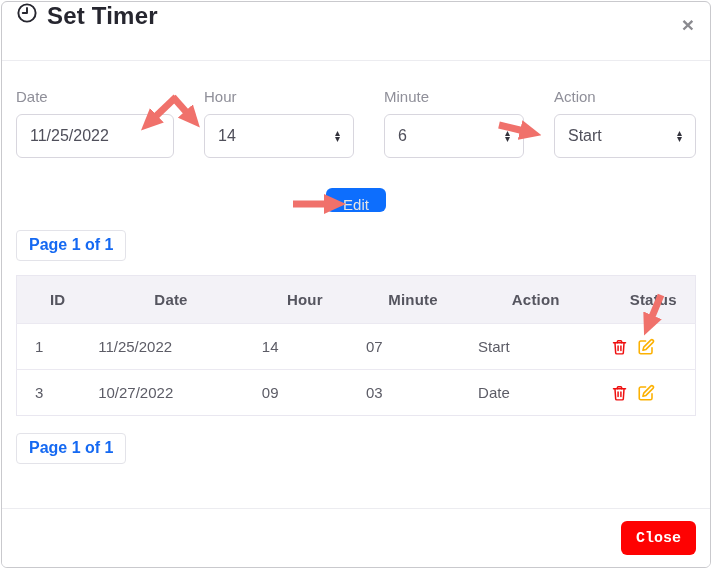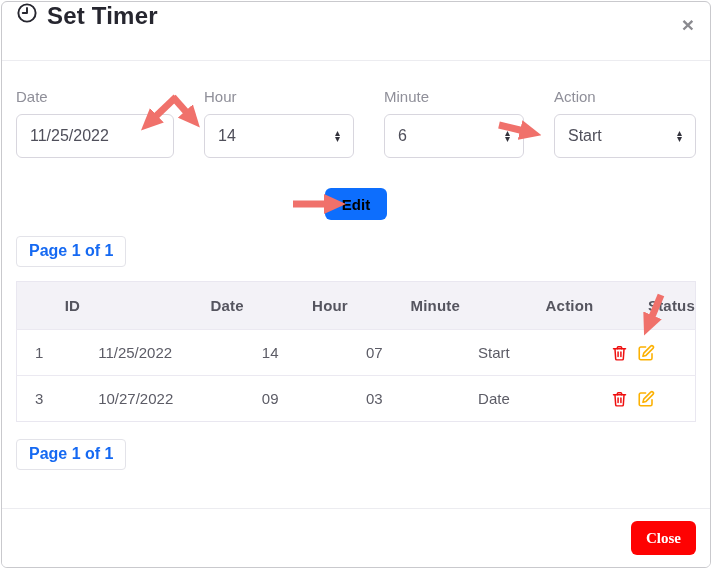--- a/index.html
+++ b/index.html
@@ -70,25 +70,25 @@
   }
   .select { justify-content: space-between; cursor: pointer; }
   .caret {
     display: flex; flex-direction: column; align-items: center;
     font-size: 10px; line-height: 0.62; color: #33333c;
     user-select: none;
   }
   
   .edit-row { text-align: center; margin-top: 30px; }
   .btn-edit {
-    background: #0d6efd; color: #000000;
+    background: #0d6efd; color: #e5e5e5;
     border: none; border-radius: 6px;
-    font-size: 15px; font-weight: 700;
+    font-size: 15px; font-weight: 400;
     font-family: "Liberation Sans", sans-serif;
-    padding: 8px 17px; height: 32px;
+    padding: 8px 17px; height: 24px;
     cursor: pointer;
   }
   
   .page-badge {
     display: inline-block;
     border: 1px solid #e3e3e9;
     border-radius: 4px;
     padding: 5px 12px 6px 12px;
     color: #1569f2; font-size: 16px; font-weight: 700;
     background: #fff; cursor: pointer;
@@ -98,21 +98,21 @@
   
   table {
     width: 100%;
     margin-top: 14px;
     border-collapse: collapse;
     border: 1px solid #e9e7f0;
   }
   thead th {
     background: #f3f2f7;
     height: 48px;
-    text-align: right;
+    text-align: center;
     padding-left: 18px;
     font-size: 15px; font-weight: 700; color: #55555f;
     letter-spacing: 0.2px;
   }
   tbody td {
     height: 46px;
     padding-left: 18px;
     font-size: 15px; color: #5c5c66;
     border-top: 1px solid #ebe9f1;
   }
@@ -123,21 +123,21 @@
     position: absolute; left: 0; right: 0; bottom: 0;
     border-top: 1px solid #ececf0;
     padding: 12px 14px;
     display: flex; justify-content: flex-end;
     background: #fff;
   }
   .btn-close {
     background: #fe0202; color: #fff;
     border: none; border-radius: 6px;
     font-size: 15px; font-weight: 700;
-    font-family: Liberation Serif, serif;
+    font-family: Liberation Mono, monospace;
     padding: 8px 15px; height: 34px;
     cursor: pointer;
   }
   
   .arrows {
     position: absolute; left: 0; top: 0;
     width: 712px; height: 569px;
     pointer-events: none; z-index: 6;
   }
 </style>

